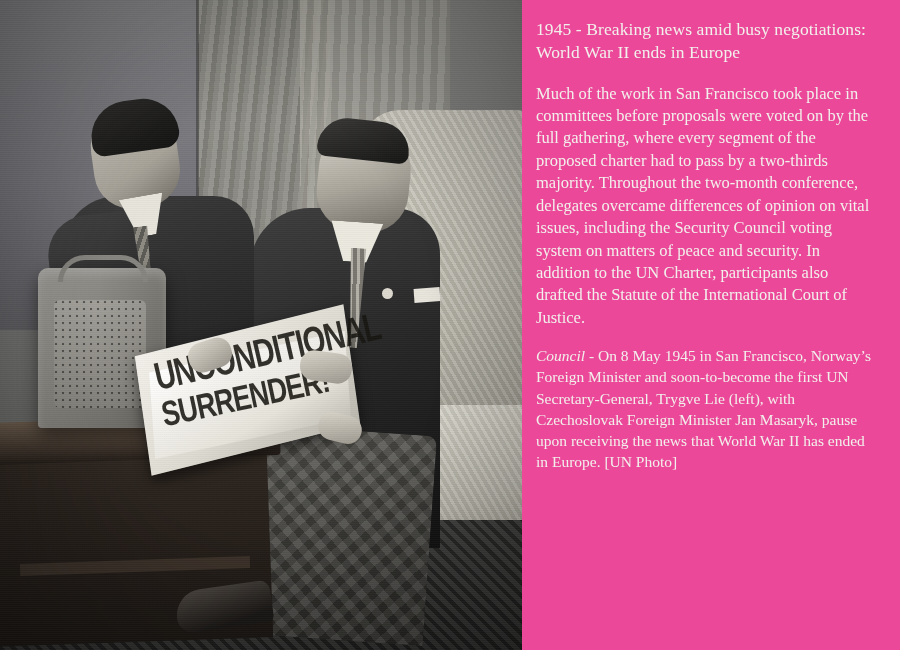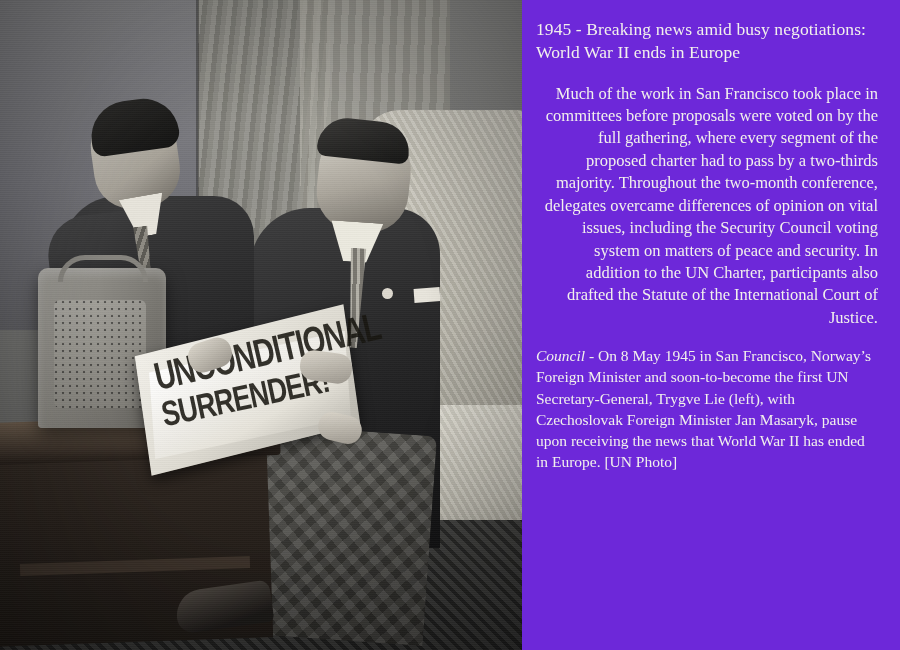--- a/index.html
+++ b/index.html
@@ -296,37 +296,37 @@
     pointer-events: none;
   }
 
   
   #text-panel {
     position: absolute;
     left: 522px;
     top: 0;
     width: 378px;
     height: 650px;
-    background: #6d28d9;
+    background: #ec4899;
     color: #f2f0ec;
     padding: 18px 22px 0 14px;
     box-sizing: border-box;
   }
   #headline {
     font-size: 17.5px;
     line-height: 1.33;
     margin: 0 0 18px 0;
     font-weight: normal;
     letter-spacing: .1px;
   }
   #body-text p {
     font-size: 16.5px;
     line-height: 1.36;
     margin: 0 0 16px 0;
-    text-align: right;
+    text-align: left;
   }
   #caption {
     font-size: 15.5px;
     line-height: 1.36;
     margin: 0;
   }
   #caption .pictured {
     font-style: italic;
   }
 </style>

